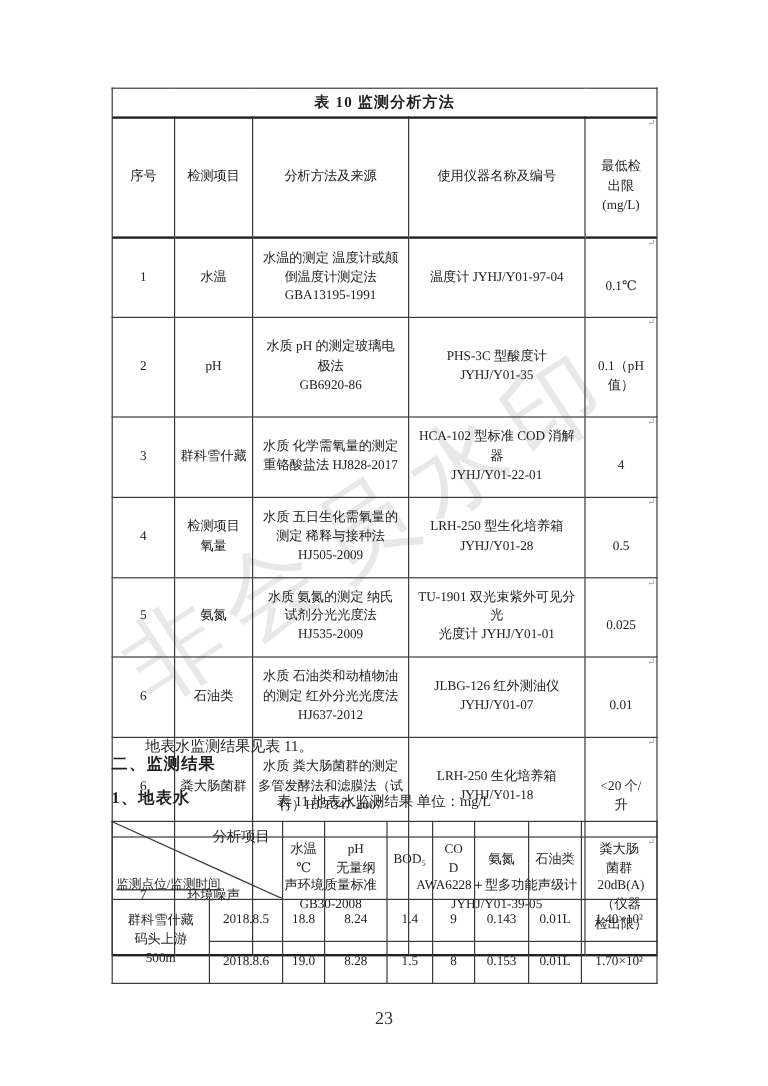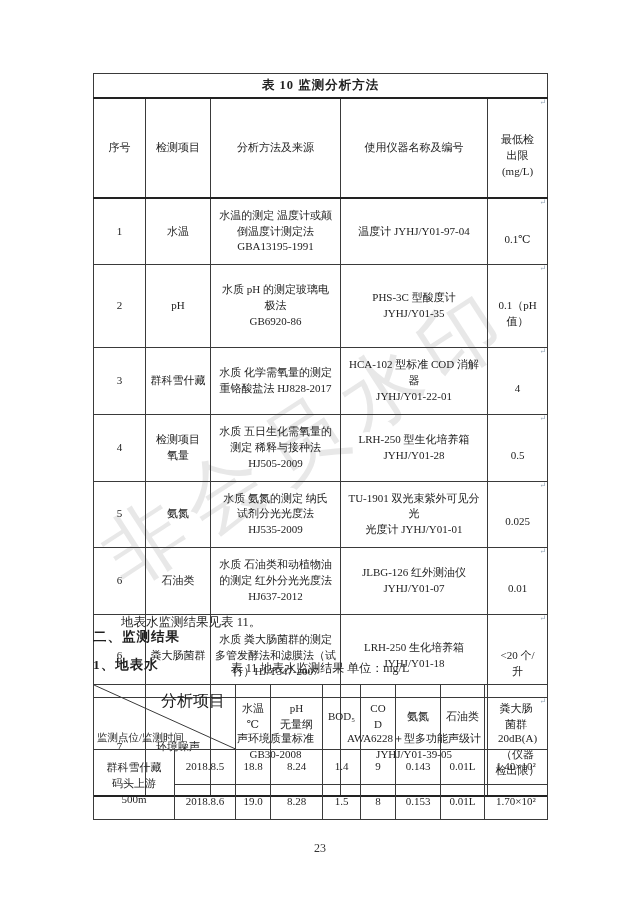--- a/index.html
+++ b/index.html
@@ -32,32 +32,32 @@
   #table10 tr.hdr td{border-bottom:2px solid #222;}
   #table10 tr.last td{border-bottom:2px solid #222;}
   #table10 td{color:#222;}
   .limit-cell{position:relative;}
   .pmark{
     position:absolute;top:0px;right:1px;font-size:8px;color:#93a4b5;line-height:1;
   }
   
   .diag-cell{position:relative;padding:0;}
   .diag-cell svg{position:absolute;inset:0;width:100%;height:100%;}
-  .diag-top{position:absolute;top:4px;right:10px;font-size:16px;}
-  .diag-bottom{position:absolute;bottom:4px;left:3px;font-size:10.5px;white-space:nowrap;}
+  .diag-top{position:absolute;top:4px;right:10px;font-size:12px;}
+  .diag-bottom{position:absolute;bottom:4px;left:3px;font-size:10.5px;white-space:nowrap;text-decoration:underline;}
   
   .h-sec{position:absolute;left:93px;font-size:13.5px;font-weight:bold;letter-spacing:1px;margin-top:44px;}
   .para{position:absolute;left:121px;font-size:12.5px;}
   .tbl-caption{
     position:absolute;left:93px;width:454px;text-align:center;
     font-size:12px;font-weight:normal;
   }
   .page-num{
     position:absolute;left:0;top:841px;width:100%;text-align:center;
-    font-size:12px;color:#333;
+    font-size:15px;color:#333;
   }
 </style>
 </head>
 <body>
 
 <div class="page">
 
   <div class="watermark">非会员水印</div>
 
   <div class="content">

